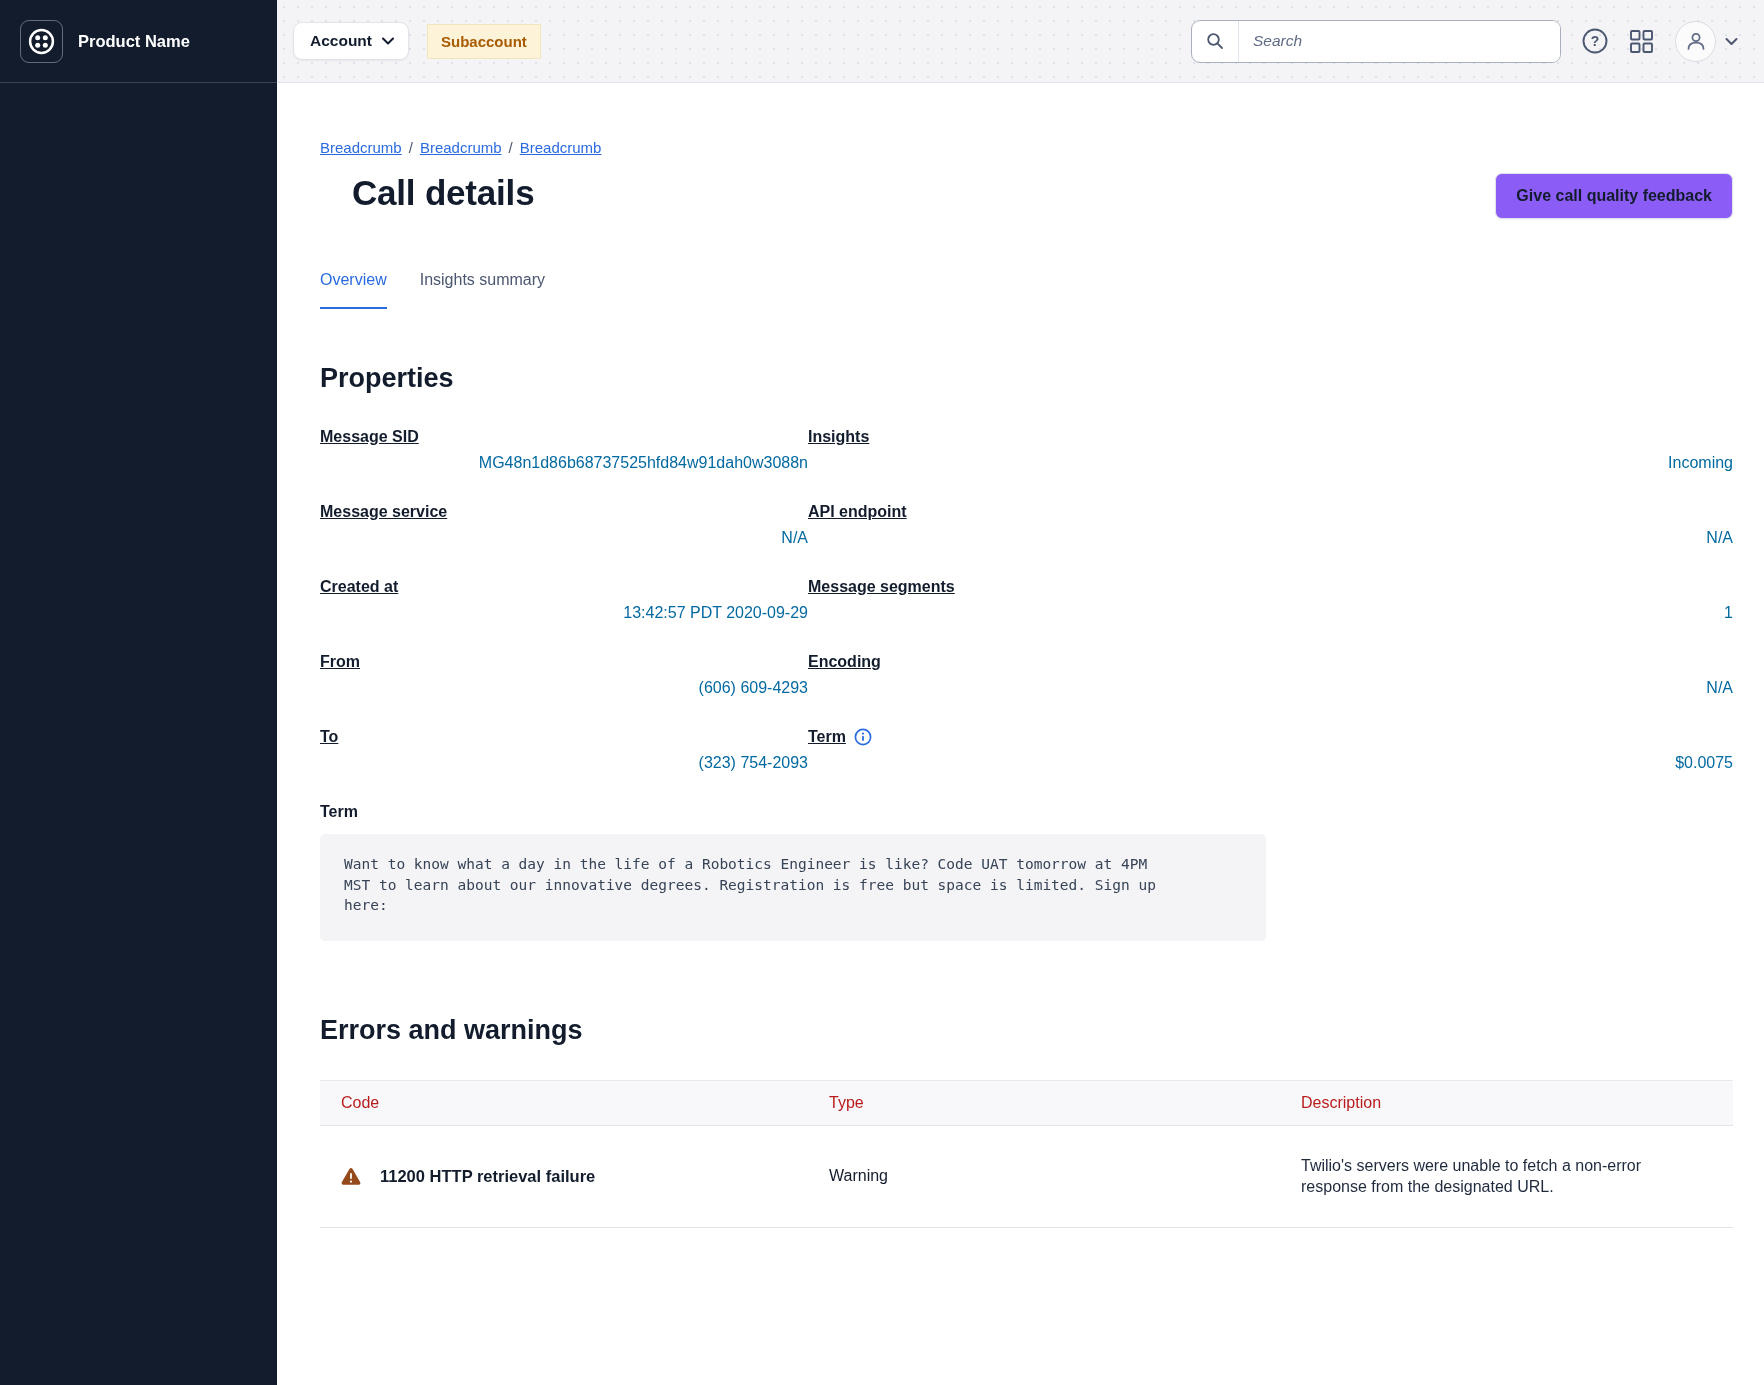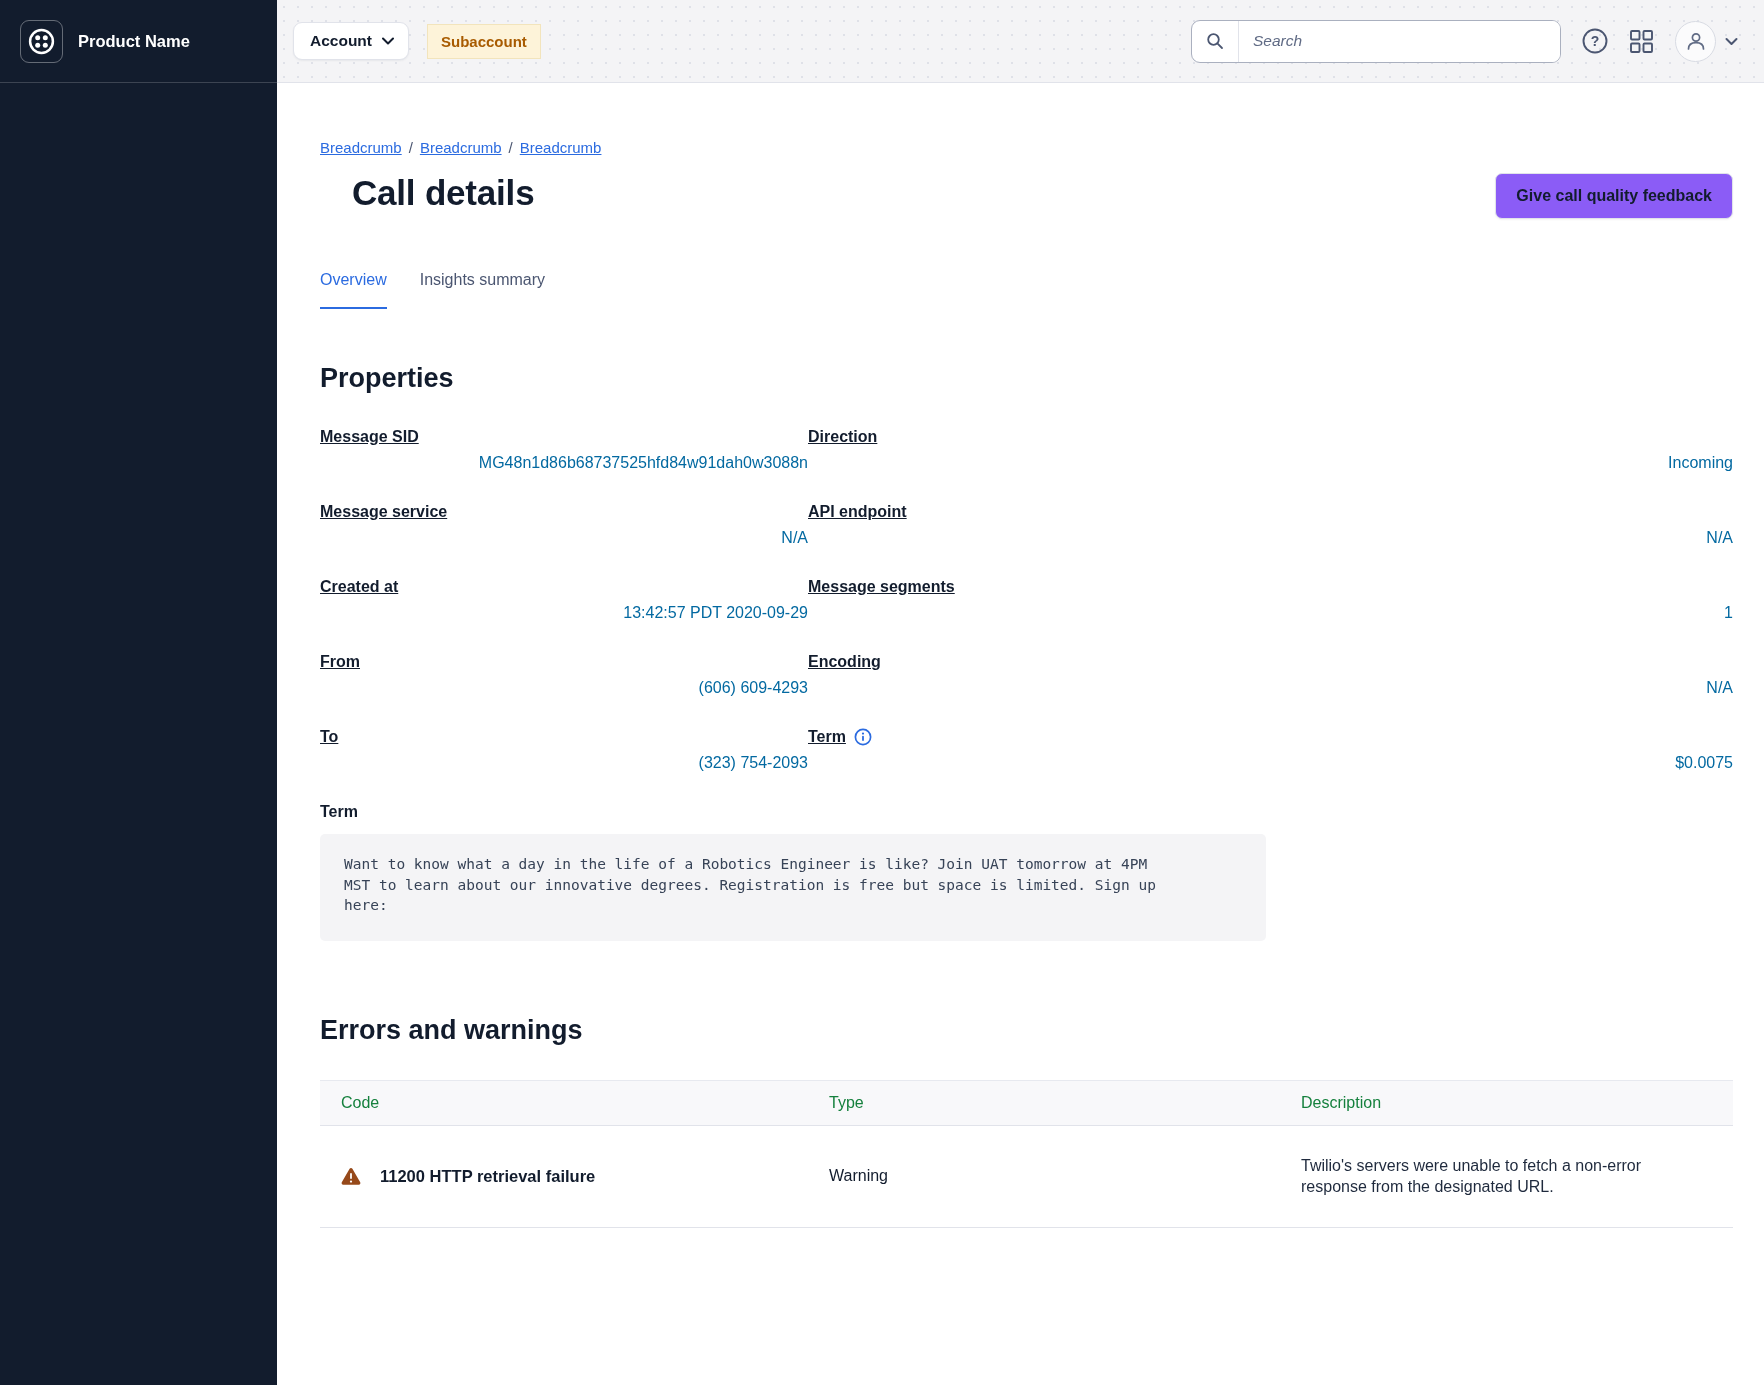--- a/index.html
+++ b/index.html
@@ -157,21 +157,21 @@
     white-space: pre-wrap;
     word-break: normal;
     max-width: 94ch;
   }
 
   table.errors-table { width: 100%; border-collapse: collapse; margin-top: 34px; }
   .errors-table thead th {
     background: #f8f8fa;
     border-top: 1px solid #e7e9ef;
     border-bottom: 1px solid #e1e3ea;
-    font-size: 16px; font-weight: normal; color: #15803d;
+    font-size: 16px; font-weight: normal; color: #b91c1c;
     text-align: left;
     padding: 13px 0 13px 21px;
   }
   .errors-table th.col-code { width: 488px; }
   .errors-table th.col-type { width: 472px; }
   .errors-table tbody td {
     border-bottom: 1px solid #e1e3ea;
     padding: 29px 0 29px 21px;
     vertical-align: middle;
     font-size: 16px; color: #121c2d;
@@ -285,21 +285,21 @@
 
       <div class="prop-grid">
         <div>
           <div class="plabel">
               <span>Message SID</span>
             </div>
           <div class="pvalue">MG48n1d86b68737525hfd84w91dah0w3088n</div>
         </div>
         <div>
           <div class="plabel">
-              <span>Direction</span>
+              <span>Insights</span>
             </div>
           <div class="pvalue">Incoming</div>
         </div>
         <div>
           <div class="plabel">
               <span>Message service</span>
             </div>
           <div class="pvalue">N/A</div>
         </div>
         <div>
@@ -348,21 +348,21 @@
                 <rect x="8.1" y="7.8" width="1.8" height="5.2" rx="0.9" fill="#2b6be0"></rect>
               </svg>
             </span>
           </div>
           <div class="pvalue">$0.0075</div>
         </div>
       </div>
 
       <div class="term-label">Term</div>
       <div class="term-block">
-        <pre>Want to know what a day in the life of a Robotics Engineer is like? Join UAT tomorrow at 4PM MST to learn about our innovative degrees. Registration is free but space is limited. Sign up here:</pre>
+        <pre>Want to know what a day in the life of a Robotics Engineer is like? Code UAT tomorrow at 4PM MST to learn about our innovative degrees. Registration is free but space is limited. Sign up here:</pre>
       </div>
 
       <h2 class="section-heading errors-heading">Errors and warnings</h2>
 
       <table class="errors-table">
         <thead>
           <tr>
             <th class="col-code">Code</th>
             <th class="col-type">Type</th>
             <th class="col-desc">Description</th>

